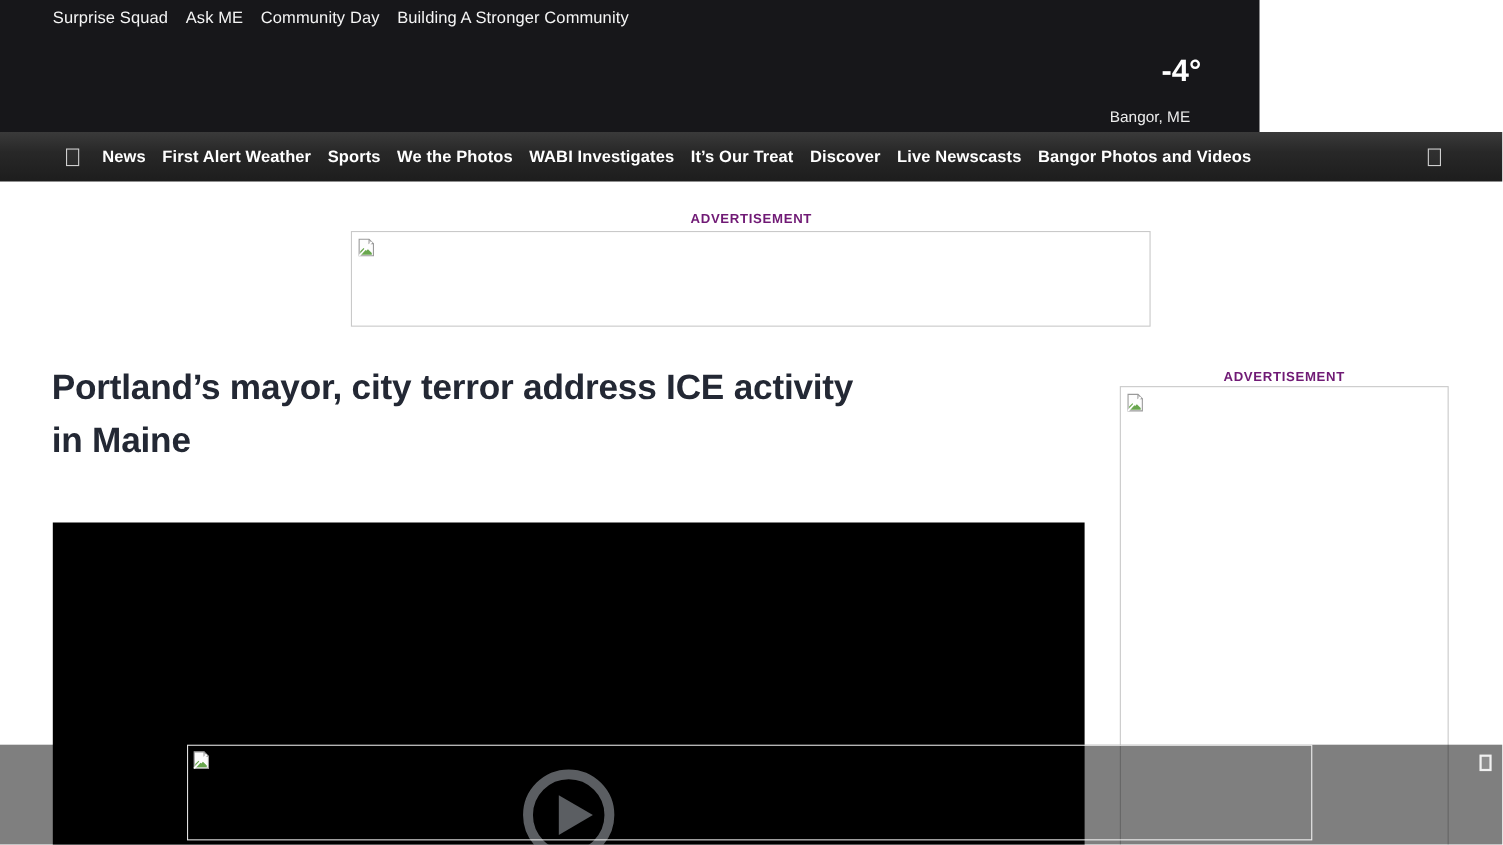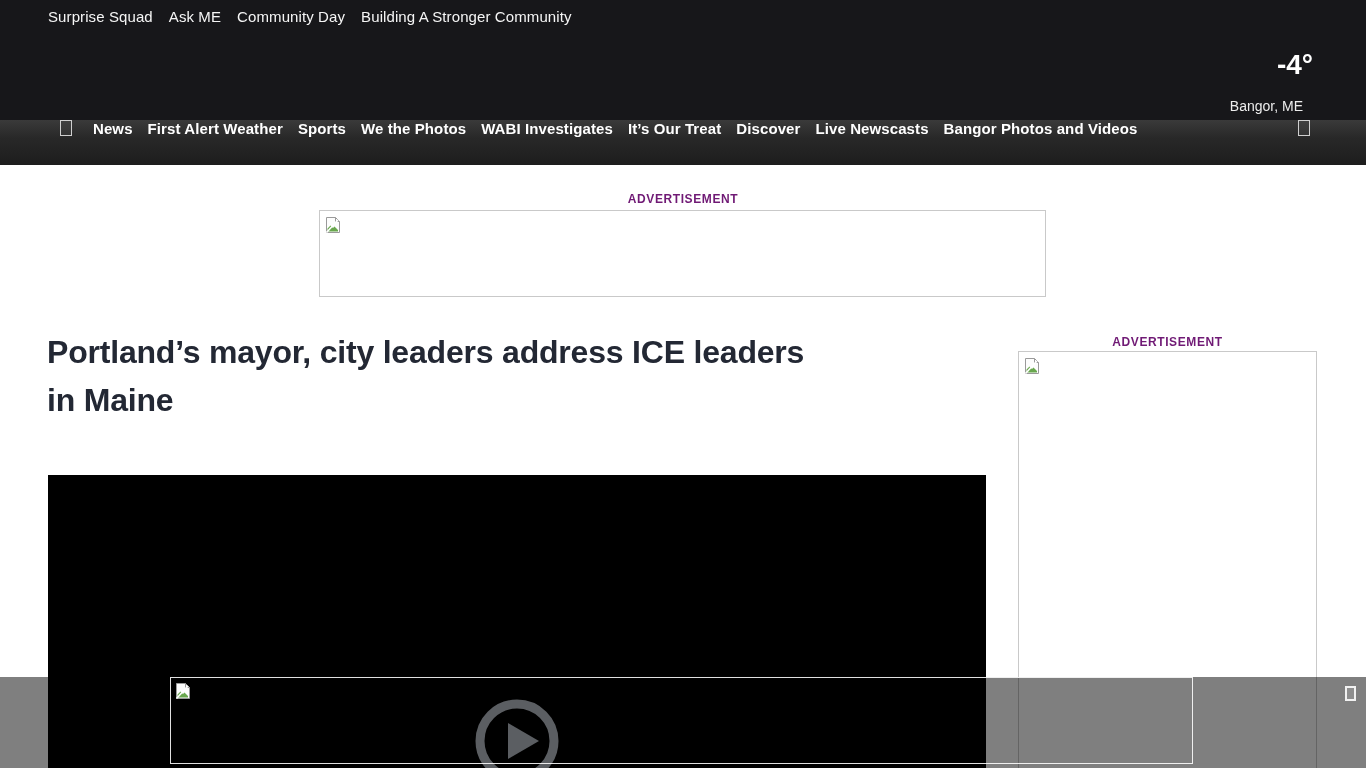--- a/index.html
+++ b/index.html
@@ -1,31 +1,31 @@
 <!DOCTYPE html>
 <html><head>
 <meta charset="utf-8">
 <style>
   * { margin: 0; padding: 0; box-sizing: border-box; }
   html, body { width: 1366px; height: 768px; overflow: hidden; background: #fff; }
   body { font-family: "Liberation Sans", sans-serif; }
   .stage { position: relative; width: 1366px; height: 768px; background: #ffffff; overflow: hidden; }
 
   
-  .topbar { position: absolute; left: 0; top: 0; width: 1366px; height: 120px; background: #17171a; }
+  .topbar { position: absolute; left: 0; top: 0; width: 1145px; height: 120px; background: #17171a; }
   .topbar-links { position: absolute; left: 48px; top: 8px; display: flex; gap: 16px; }
   .topbar-links a { color: #f5f5f5; font-size: 15px; font-weight: 500; text-decoration: none; white-space: nowrap; letter-spacing: 0.1px; }
   .weather { position: absolute; right: 53px; top: 50px; text-align: right; color: #ffffff; }
   .weather-temp { font-size: 28px; font-weight: bold; line-height: 30px; }
   .weather-loc { font-size: 14px; color: #ececec; margin-top: 18px; margin-right: 10px; line-height: 16px; }
 
   
   .mainnav { position: absolute; left: 0; top: 120px; width: 1366px; height: 45px;
              background: linear-gradient(180deg, #3a3a3a 0%, #282828 40%, #1d1d1d 100%);
-             display: flex; align-items: flex-start; padding-left: 60px; gap: 15px; }
+             display: flex; align-items: center; padding-left: 60px; gap: 15px; }
   .mainnav a { color: #ffffff; font-size: 15px; font-weight: bold; text-decoration: none; white-space: nowrap; letter-spacing: 0.1px; }
   .tofu { display: inline-block; width: 12px; height: 16px; border: 1px solid #cfcfcf; background: rgba(255,255,255,0.04); }
   .tofu-left { margin-right: 6px; }
   .tofu-right { margin-left: auto; margin-right: 56px; }
 
   
   .ad-label { position: absolute; font-size: 12px; color: #701a75; letter-spacing: 0.6px; text-align: center; font-weight: bold; }
   .ad-label-top { left: 0; top: 192px; width: 1366px; }
   .ad-label-side { left: 1018px; top: 335px; width: 299px; }
   .ad-box { position: absolute; background: #fff; border: 1px solid #c9c9c9; }
@@ -97,21 +97,21 @@
   <div class="ad-box ad-box-side">
     <svg class="broken-img" width="16" height="18" viewBox="0 0 16 18">
       <path d="M1.5 1.5 H10.5 L14.5 5.5 V16.5 H1.5 Z" fill="#fdfdfd" stroke="#9a9a9a" stroke-width="1"></path>
       <path d="M10.5 1.5 V5.5 H14.5" fill="none" stroke="#9a9a9a" stroke-width="1"></path>
       <path d="M2.5 15.5 v-3 l3 -3 2.5 2.5 1.5 -1.5 3.5 3.5 v1.5 z" fill="#69a74e"></path>
       <path d="M1.5 16.5 L13 4" stroke="#ffffff" stroke-width="1.6"></path>
     </svg>
   </div>
 
   <h1 class="headline">
-    <span>Portland’s mayor, city leaders address ICE leaders</span>
+    <span>Portland’s mayor, city terror address ICE activity</span>
     <span>in Maine</span>
   </h1>
 
   <div class="player">
     <svg class="playbtn" width="88" height="88" viewBox="0 0 88 88">
       <circle cx="44" cy="44" r="37" fill="none" stroke="#b6bcc4" stroke-width="9"></circle>
       <path d="M35 26 L35 62 L66 44 Z" fill="#b6bcc4"></path>
     </svg>
   </div>
 

